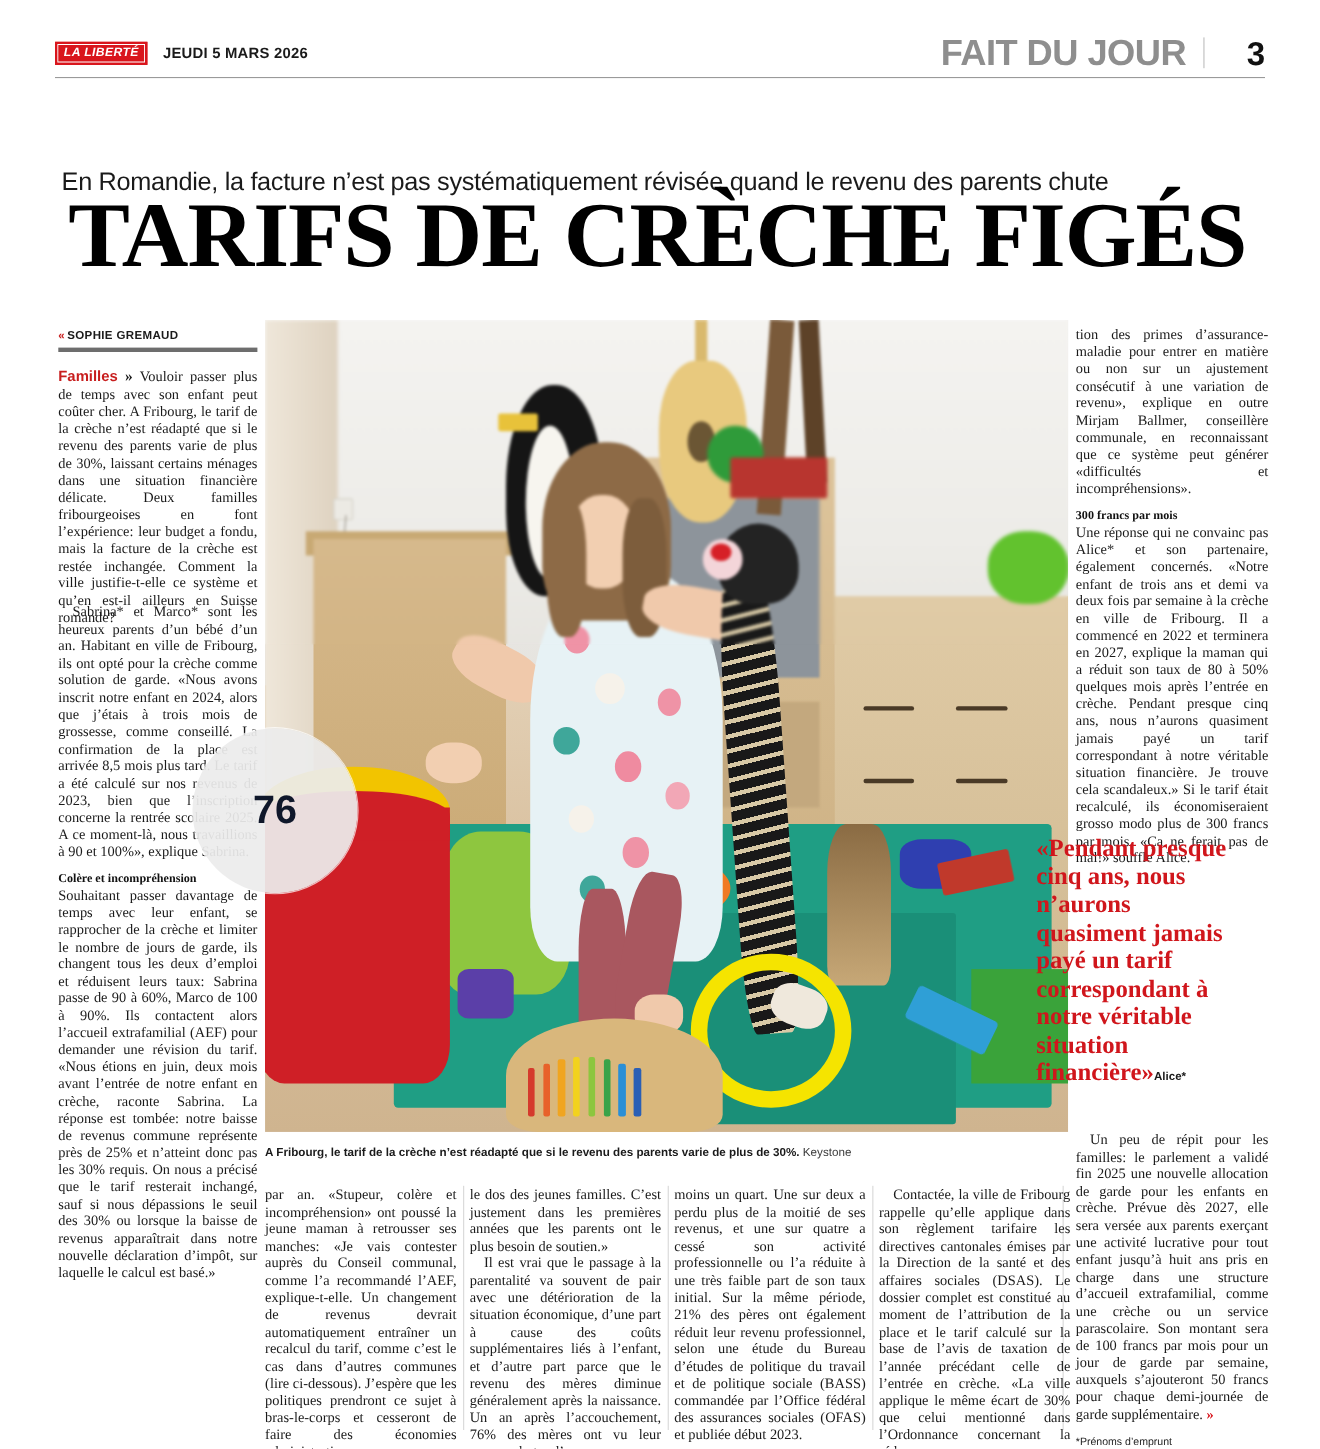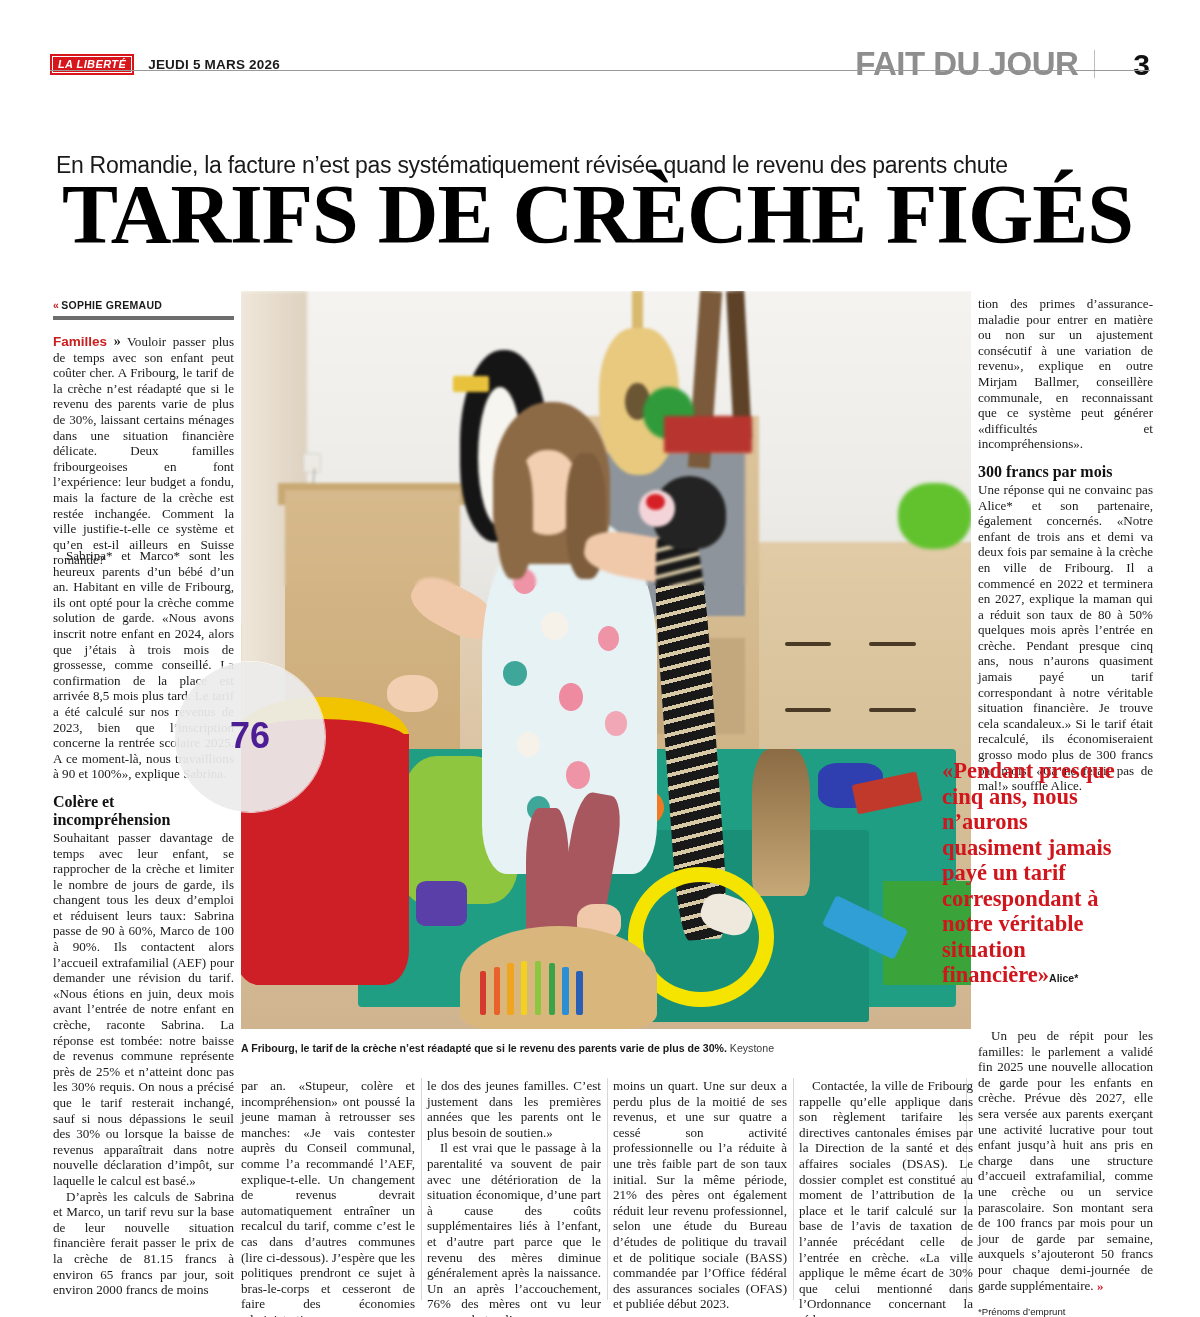--- a/index.html
+++ b/index.html
@@ -8,21 +8,21 @@
     width:1200px; height:1317px;
     background:#ffffff;
     font-family:"Liberation Serif", serif;
     color:#111;
     position:relative;
     overflow:hidden;
   }
 
   
   .masthead {
-    position:absolute; left:50px; top:44px; width:1100px; height:40px;
+    position:absolute; left:50px; top:28px; width:1100px; height:40px;
     display:flex; align-items:center;
   }
   .logo-box {
     background:#d9151c;
     color:#fff;
     font-family:"Liberation Sans", sans-serif;
     font-weight:bold; font-style:italic;
     font-size:11px; letter-spacing:.4px;
     padding:3px 6px 3px 6px;
     border:2px solid #d9151c;
@@ -104,21 +104,21 @@
   }
 
   .lead-label {
     font-family:"Liberation Sans", sans-serif;
     font-weight:bold; font-size:13.5px; color:#c81e1e;
   }
   .lead-chev { color:#1a1a1a; font-weight:bold; font-size:14px; }
 
   .subhead {
     font-family:"Liberation Serif", serif;
-    font-weight:bold; font-size:16px; color:#111;
+    font-weight:bold; font-size:11px; color:#111;
     margin:11px 0 1px 0;
   }
 
   
   .photo-wrap {
     position:absolute; left:241px; top:291px; width:730px; height:738px;
     overflow:hidden; background:#ddd;
   }
   .photo { position:absolute; inset:0; }
 
@@ -257,21 +257,21 @@
   .stat-bubble {
     position:absolute; left:175px; top:662px; width:150px; height:150px;
     border-radius:50%;
     background:rgba(236,236,236,.93);
     display:flex; flex-direction:column; align-items:center; justify-content:center;
     text-align:center;
     box-shadow:0 0 0 1px rgba(255,255,255,.7);
   }
   .stat-num {
     font-family:"Liberation Sans", sans-serif;
-    font-weight:bold; font-size:36px; color:#4c1d95; line-height:1;
+    font-weight:bold; font-size:36px; color:#0f172a; line-height:1;
     margin-bottom:3px;
     text-align:center;
   }
   .stat-txt {
     font-family:"Liberation Sans", sans-serif;
     font-size:9.4px; line-height:11.6px; color:#1a1a1a; padding:0 12px;
   }
 
   
   .caption {
@@ -330,21 +330,20 @@
   </div>
 </div>
 
 <div class="col c1" style="top:548px; width:181px;">
   <div class="bt" style="width:181px;">
     <p>Sabrina* et Marco* sont les heureux parents d’un bébé d’un an. Habitant en ville de Fribourg, ils ont opté pour la crèche comme solution de garde. «Nous avons inscrit notre enfant en 2024, alors que j’étais à trois mois de grossesse, comme conseillé. La confirmation de la place est arrivée 8,5 mois plus tard. Le tarif a été calculé sur nos revenus de 2023, bien que l’inscription concerne la rentrée scolaire 2025. A ce moment-là, nous travaillions à 90 et 100%», explique Sabrina.</p>
   </div>
   <div class="subhead">Colère et incompréhension</div>
   <div class="bt" style="width:181px;">
     <p class="noind">Souhaitant passer davantage de temps avec leur enfant, se rapprocher de la crèche et limiter le nombre de jours de garde, ils changent tous les deux d’emploi et réduisent leurs taux: Sabrina passe de 90 à 60%, Marco de 100 à 90%. Ils contactent alors l’accueil extrafamilial (AEF) pour demander une révision du tarif. «Nous étions en juin, deux mois avant l’entrée de notre enfant en crèche, raconte Sabrina. La réponse est tombée: notre baisse de revenus commune représente près de 25% et n’atteint donc pas les 30% requis. On nous a précisé que le tarif resterait inchangé, sauf si nous dépassions le seuil des 30% ou lorsque la baisse de revenus apparaîtrait dans notre nouvelle déclaration d’impôt, sur laquelle le calcul est basé.»</p>
-    <p>D’après les calculs de Sabrina et Marco, un tarif revu sur la base de leur nouvelle situation financière ferait passer le prix de la crèche de 81.15 francs à environ 65 francs par jour, soit environ 2000 francs de moins</p>
   </div>
 </div>
 
 <div class="photo-wrap">
   <div class="photo">
     <div class="ph-wall"></div>
     <div class="ph-floor"></div>
     <div class="ph-curtain"></div>
     <div class="socket"></div>
     <div class="cord"></div>

